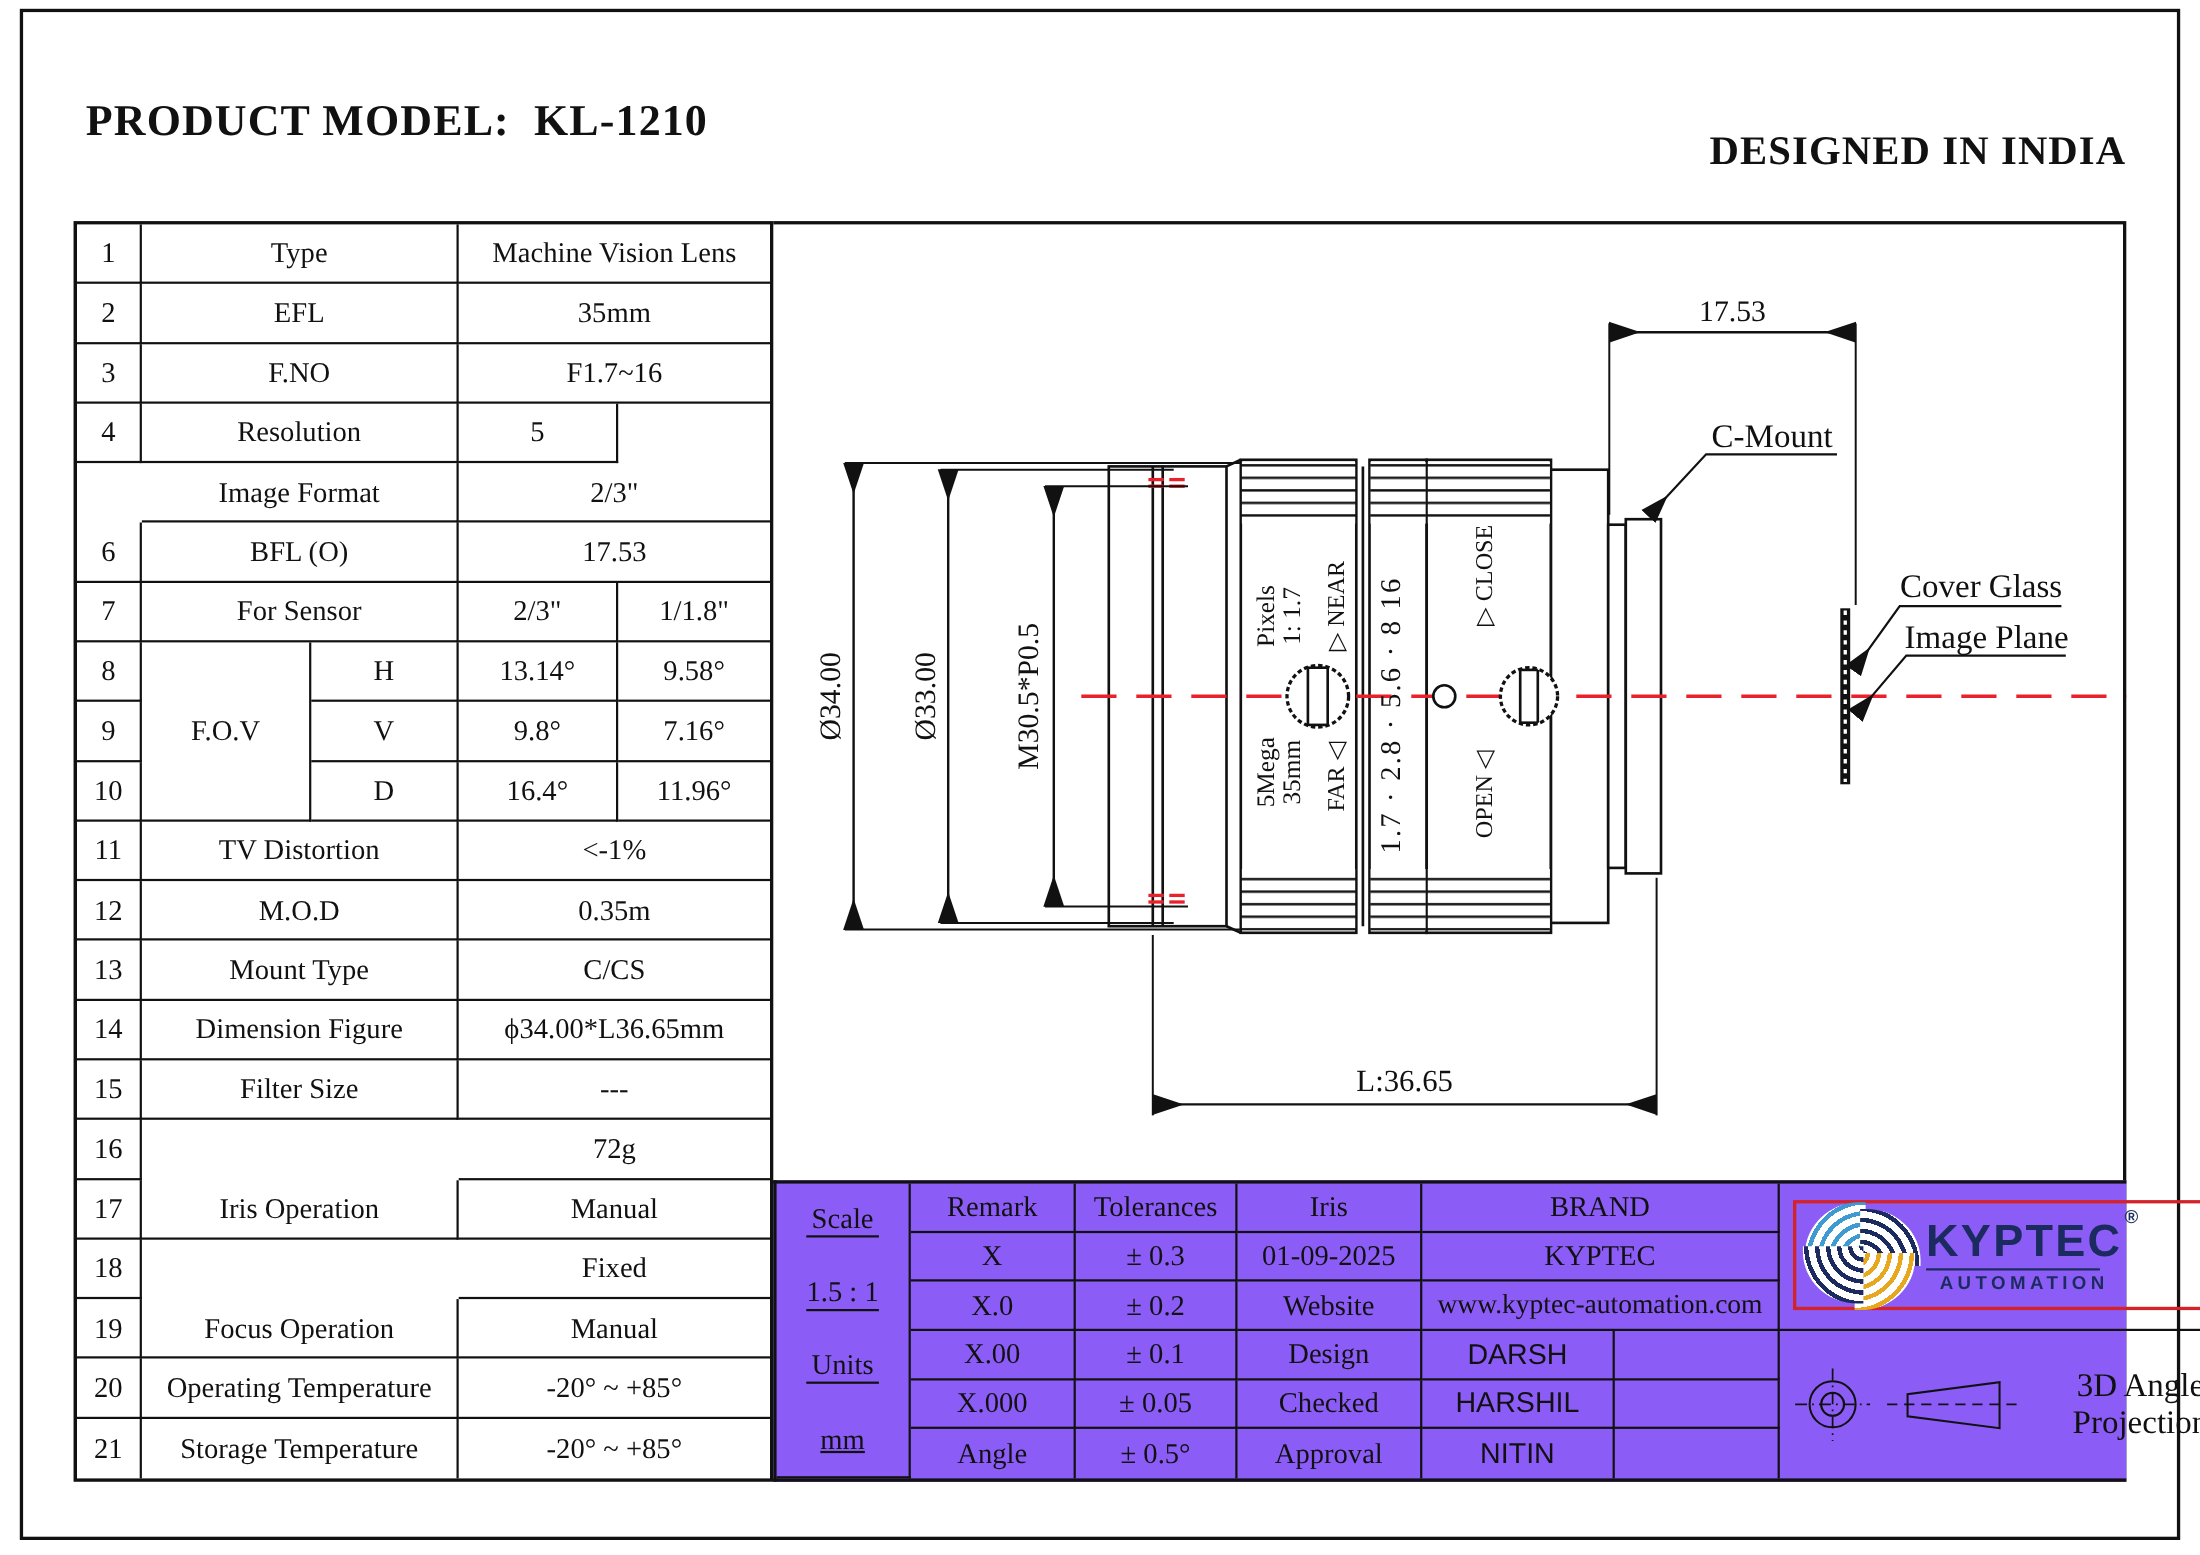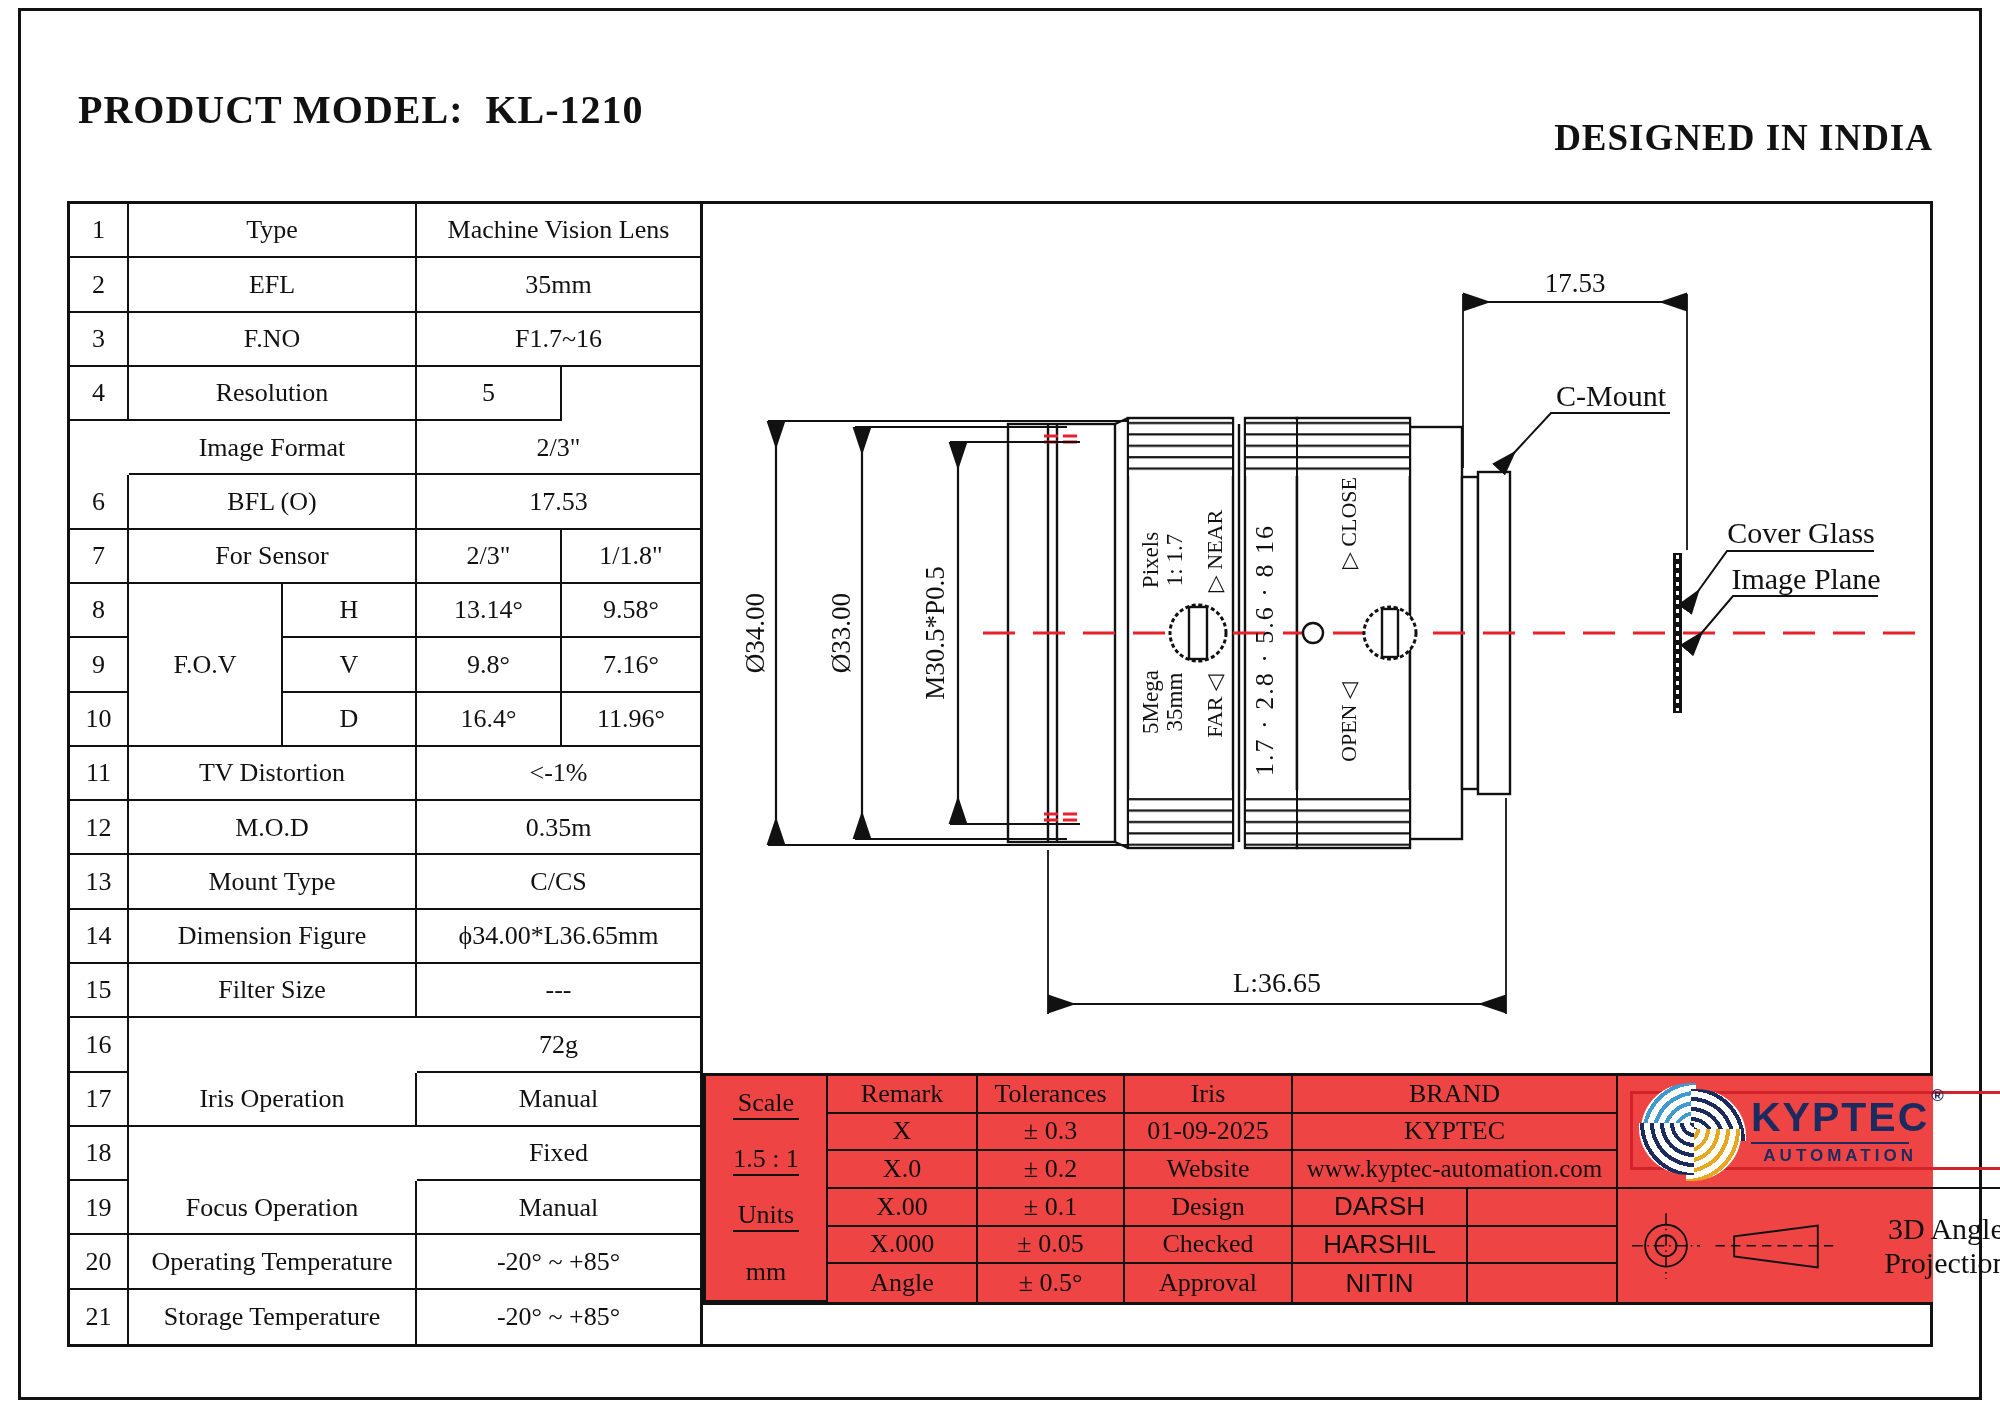--- a/index.html
+++ b/index.html
@@ -13,30 +13,30 @@
   
   #spec{left:67px;top:201px;width:636px;height:1146px;display:grid;
         grid-template-columns:59px 154px 134px 145px 1fr;
         grid-template-rows:repeat(21,1fr);
         border:3px solid #111;box-sizing:border-box;background:#fff;}
   #spec .c{border-right:2px solid #111;border-bottom:2px solid #111;display:flex;align-items:center;justify-content:center;font-size:26px;text-align:center;line-height:1.05;}
   #spec .nr{border-right:none;}
   #spec .nb{border-bottom:none;}
 
   
-  #tblock{left:703px;top:1073px;width:1230px;height:232px;display:grid;
+  #tblock{left:703px;top:1073px;width:1230px;height:274px;display:grid;
           grid-template-columns:122px 150px 147px 168px 175px 150px 1fr;
           grid-template-rows:repeat(6,1fr);
-          border:3px solid #111;border-right:none;box-sizing:border-box;background:#ef4444;}
+          border:3px solid #111;border-right:none;box-sizing:border-box;background:#8b5cf6;}
   #tblock .c{border-right:2px solid #111;border-bottom:2px solid #111;display:flex;align-items:center;justify-content:center;font-size:26px;text-align:center;}
   #tblock .nb{border-bottom:none;}
   #tblock .nr{border-right:none;}
   .scale-col{display:grid;grid-template-rows:repeat(4,1fr);}
   .scale-col > div{border-bottom:2px solid #111;display:flex;align-items:center;justify-content:center;font-size:26px;}
-  .scale-col > div:last-child{border-bottom:none;}
+  .scale-col > div:last-child{border-bottom:none;text-decoration:underline;}
   .sans{font-family:"Liberation Sans",sans-serif;}
 
   
   .logo-cell{position:relative;}
   #logo-box{position:absolute;left:12px;top:15px;right:11px;bottom:17px;border:3px solid #d2232a;box-sizing:border-box;display:flex;align-items:center;padding-left:6px;}
   #pinwheel{width:104px;height:96px;position:relative;flex:none;}
   #pinwheel div{position:absolute;width:55px;height:52px;}
   .leaf-tl{left:2px;top:0;background:repeating-radial-gradient(circle at 100% 100%,#3f9ad2 0 4px,#fff 4px 10px);border-radius:90% 0 0 0;}
   .leaf-tr{left:52px;top:6px;background:repeating-radial-gradient(circle at 0 100%,#1c2b5f 0 4px,#fff 4px 10px);border-radius:0 90% 0 0;}
   .leaf-br{left:47px;top:46px;background:repeating-radial-gradient(circle at 0 0,#e7a81f 0 4px,#fff 4px 10px);border-radius:0 0 90% 0;}

